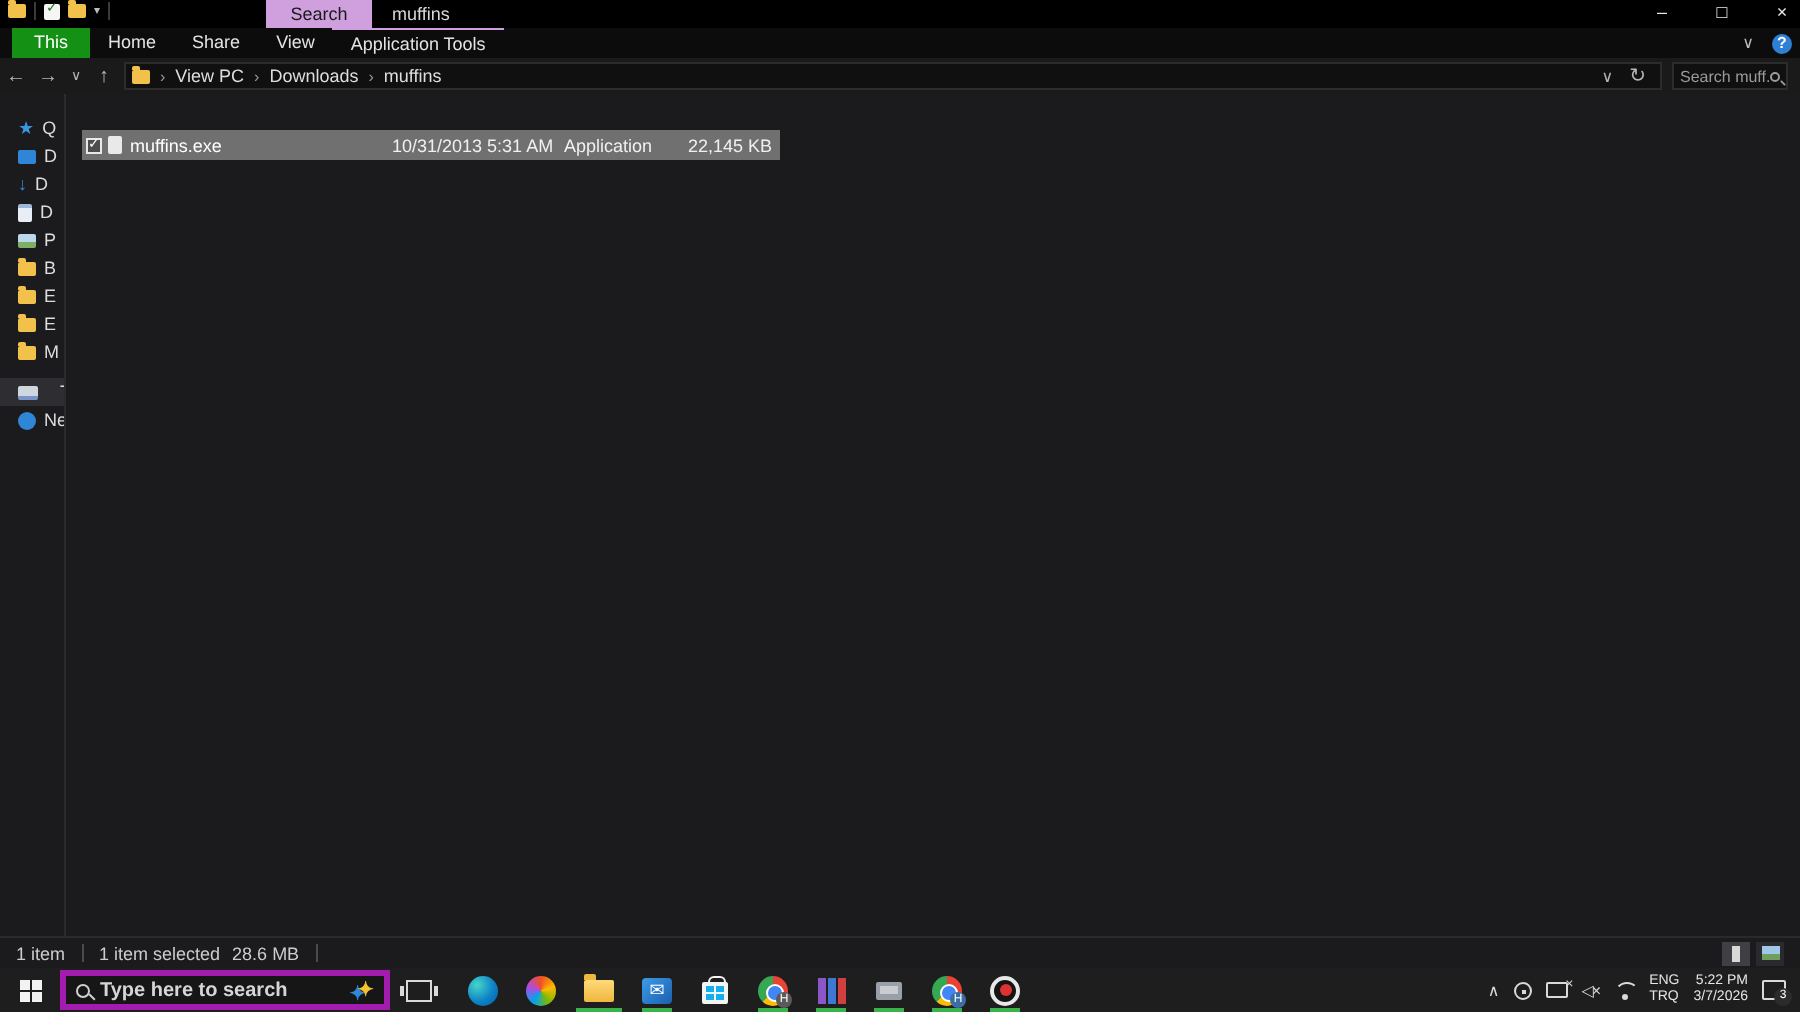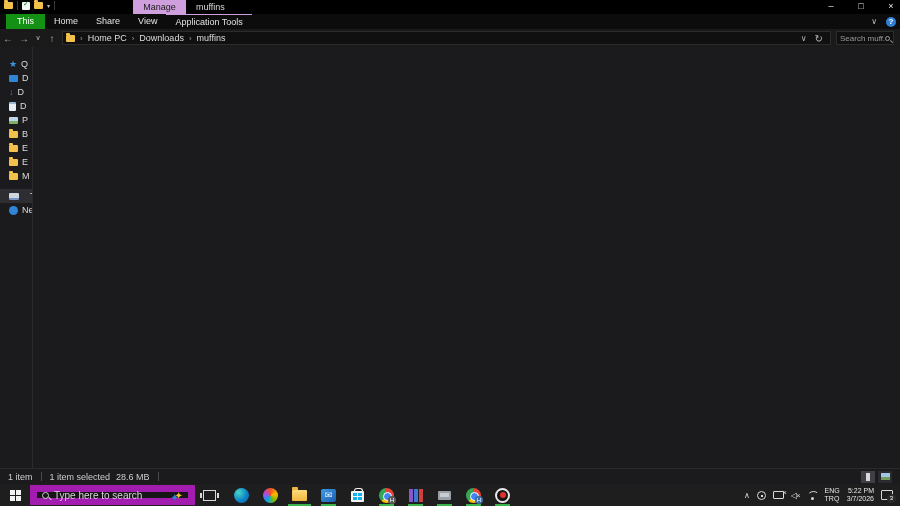--- a/index.html
+++ b/index.html
@@ -99,22 +99,22 @@
   .view-btn.active { background:#3f3f44; }
   .vb-list { width:4px; height:8px; background:#d9d9d9; }
   .vb-thumb { width:9px; height:7px; background:linear-gradient(180deg,#9ec7e8 55%,#6f9e5f 55%); }
 
   
   .taskbar { position:absolute; left:0; right:0; bottom:0; height:22px; background:#1e1e1e;
              display:flex; align-items:center; }
   .start { width:30px; height:22px; display:flex; align-items:center; justify-content:center; }
   .winlogo { width:11px; height:11px; display:grid; grid-template-columns:5px 5px; grid-template-rows:5px 5px; gap:1px; }
   .winlogo i { background:#f2f2f2; }
-  .tb-search { width:165px; height:20px; border:7px solid #a21caf; background:#161616;
-               display:flex; align-items:center; padding:0 5px; gap:5px; }
+  .tb-search { width:165px; height:20px; border:3px solid #a21caf; background:#161616;
+               display:flex; align-items:center; padding:0 5px; gap:5px;font-weight:bold; }
   .tb-search .mag { width:7px; height:7px; border-color:#d0d0d0; }
   .tb-search .mag::after { background:#d0d0d0; left:5px; top:5px; width:4px; }
   .tb-search .txt { flex:1; font-size:10px; color:#d6d6d6; white-space:nowrap; }
   .sparkle { font-size:10px; color:#f4c430; text-shadow:-4px 2px 0 #2f86d6; flex:none; }
   .taskview { width:13px; height:11px; border:1px solid #d9d9d9; margin:0 8px; position:relative; }
   .taskview::before,.taskview::after { content:""; position:absolute; top:2px; width:2px; height:5px; background:#d9d9d9; }
   .taskview::before{ left:-4px; } .taskview::after{ right:-4px; }
 
   .apps { display:flex; height:22px; margin-left:3px; }
   .app { width:29px; height:22px; display:flex; align-items:center; justify-content:center; position:relative; }
@@ -177,21 +177,21 @@
 
 <div class="titlebar">
   <div class="qat">
     <span class="mini-folder"></span>
     <span class="qat-sep"></span>
     <span class="qat-check"></span>
     <span class="mini-folder"></span>
     <span class="qat-chev">▾</span>
     <span class="qat-sep"></span>
   </div>
-  <div class="manage-tab">Manage</div>
+  <div class="manage-tab">Search</div>
   <div class="win-title">muffins</div>
   <div class="winbtns">
     <span class="winbtn">–</span>
     <span class="winbtn">□</span>
     <span class="winbtn">×</span>
   </div>
 </div>
 
 <div class="ribbonrow">
   <span class="tab file">This</span>
@@ -206,21 +206,21 @@
 </div>
 
 <div class="addrrow">
   <span class="nav-ic">←</span>
   <span class="nav-ic">→</span>
   <span class="nav-ic small">∨</span>
   <span class="nav-ic">↑</span>
   <div class="crumbbox">
     <span class="mini-folder si"></span>
     <span class="crumb-sep">›</span>
-    <span>Home PC</span>
+    <span>View PC</span>
     <span class="crumb-sep">›</span>
     <span>Downloads</span>
     <span class="crumb-sep">›</span>
     <span>muffins</span>
     <span class="spacer"></span>
     <span class="crumb-chev">∨</span>
     <span class="refresh">↻</span>
   </div>
   <div class="searchbox">
     <span class="txt">Search muff...</span>
@@ -270,20 +270,28 @@
       <span class="si pc"></span>
       <span>Th</span>
     </div>
     <div class="side-item">
       <span class="si net"></span>
       <span>Ne</span>
     </div>
   </div>
 
   <div class="filearea">
+    <div class="filerow">
+      <span class="cb"></span>
+      <span class="fileicon"></span>
+      <span class="fcell name">muffins.exe</span>
+      <span class="fcell date">10/31/2013 5:31 AM</span>
+      <span class="fcell type">Application</span>
+      <span class="fcell size">22,145 KB</span>
+    </div>
   </div>
 </div>
 
 <div class="statusbar">
   <span>1 item</span>
   <span class="sb-sep"></span>
   <span>1 item selected</span>
   <span style="width:6px"></span>
   <span>28.6 MB</span>
   <span class="sb-sep"></span>

